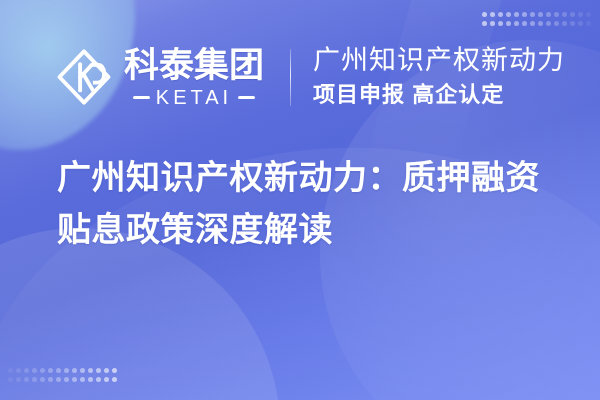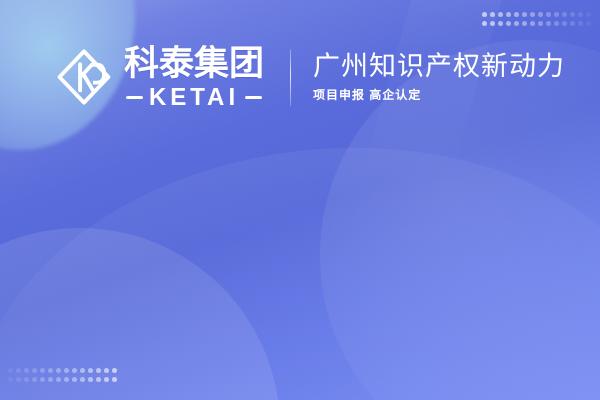--- a/index.html
+++ b/index.html
@@ -148,22 +148,22 @@
     justify-content: center;
   }
   .logo-rule {
     height: 3px;
     width: 17px;
     background: #ffffff;
     border-radius: 2px;
   }
   .logo-en {
     color: #ffffff;
-    font-size: 24px;
-    font-weight: 700;
+    font-size: 20px;
+    font-weight: 400;
     letter-spacing: 4px;
     line-height: 1;
     margin: 0 6px;
     white-space: nowrap;
   }
 
   .v-divider {
     width: 1px;
     height: 57px;
     background: linear-gradient(180deg,
@@ -178,21 +178,21 @@
   .slogan-main {
     color: #ffffff;
     font-size: 27px;
     font-weight: 400;
     line-height: 1.16;
     letter-spacing: 1px;
     white-space: nowrap;
   }
   .slogan-sub {
     color: #ffffff;
-    font-size: 12px;
+    font-size: 22px;
     font-weight: 700;
     line-height: 1.2;
     letter-spacing: 1px;
     margin-top: 6px;
     white-space: nowrap;
   }
 
   
   .title-block {
     position: absolute;
@@ -319,14 +319,17 @@
     </div>
 
     <div class="v-divider"></div>
 
     <div class="slogan">
       <div class="slogan-main">广州知识产权新动力</div>
       <div class="slogan-sub">项目申报 高企认定</div>
     </div>
   </div>
 
+  <div class="title-block">
+    <div class="title-text">广州知识产权新动力：质押融资贴息政策深度解读</div>
+  </div>
 
 </div>
 
 </body></html>

